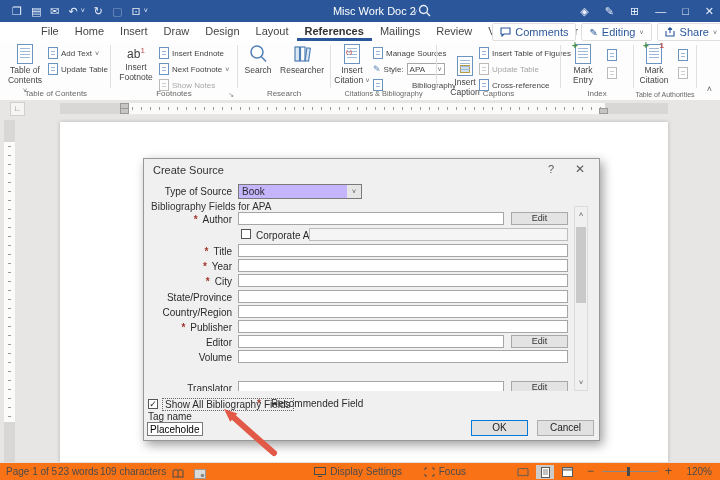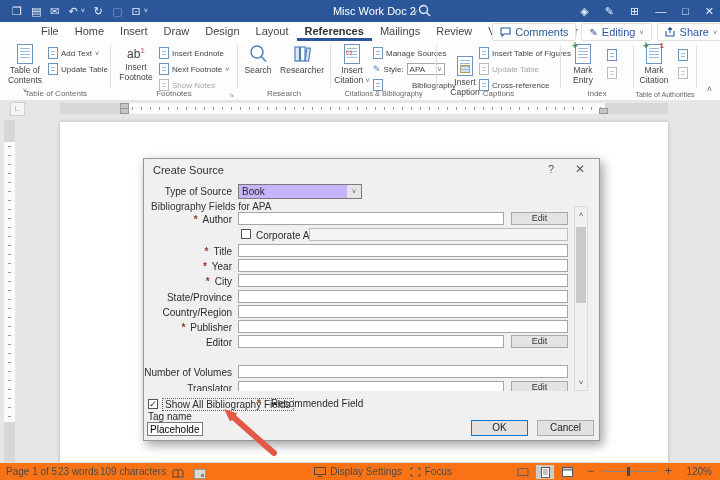--- a/index.html
+++ b/index.html
@@ -423,28 +423,28 @@
 
         <div class="frow" style="top:129px;">
           <div class="flabel" style="top:2px;">
               <span class="star"></span>
               <span>Editor</span>
             </div>
           <input class="finput" style="top: 0px; width: 266px;">
           <button class="editbtn" style="top:0;">Edit</button>
         </div>
 
-
-        <div class="frow" style="top:159px;">
+        <div class="frow" style="top:144px;">
           <div class="flabel" style="top:2px;">
               <span class="star"></span>
-              <span>Number of Volumes</span>
-            </div>
-          <input class="finput" style="top: 0px; width: 330px;">
-        </div>
+              <span>Volume</span>
+            </div>
+          <input class="finput" style="top: 0px; width: 330px;">
+        </div>
+
 
         <div class="frow" style="top:175px;">
           <div class="flabel" style="top:2px;">
               <span class="star"></span>
               <span>Translator</span>
             </div>
           <input class="finput" style="top: 0px; width: 266px;">
           <button class="editbtn" style="top:0;">Edit</button>
         </div>
       </div>
@@ -490,21 +490,21 @@
         </svg>
     </span>
 
     <span class="st" style="right:318px;display:flex;align-items:center;gap:4px;">
       <svg width="12" height="10" viewBox="0 0 12 10">
           <rect x="0.5" y="0.5" width="11" height="7" fill="none" stroke="#4a4a4a"></rect>
           <line x1="4" y1="9.5" x2="8" y2="9.5" stroke="#4a4a4a"></line>
         </svg>
       <span>Display Settings</span>
     </span>
-    <span class="st" style="right:268px;display:flex;align-items:center;gap:4px;">
+    <span class="st" style="right:254px;display:flex;align-items:center;gap:4px;">
       <svg width="11" height="10" viewBox="0 0 11 10">
           <path d="M1 3V1h2M8 1h2v2M10 7v2H8M3 9H1V7" fill="none" stroke="#4a4a4a"></path>
         </svg>
       <span>Focus</span>
     </span>
 
     <span class="viewbox" style="right:188px;">
       <svg width="12" height="9" viewBox="0 0 12 9">
           <path d="M1 1C3 0 5 0 6 1 7 0 9 0 11 1V8C9 7 7 7 6 8 5 7 3 7 1 8z" fill="none" stroke="#5a5a5a"></path>
         </svg>

